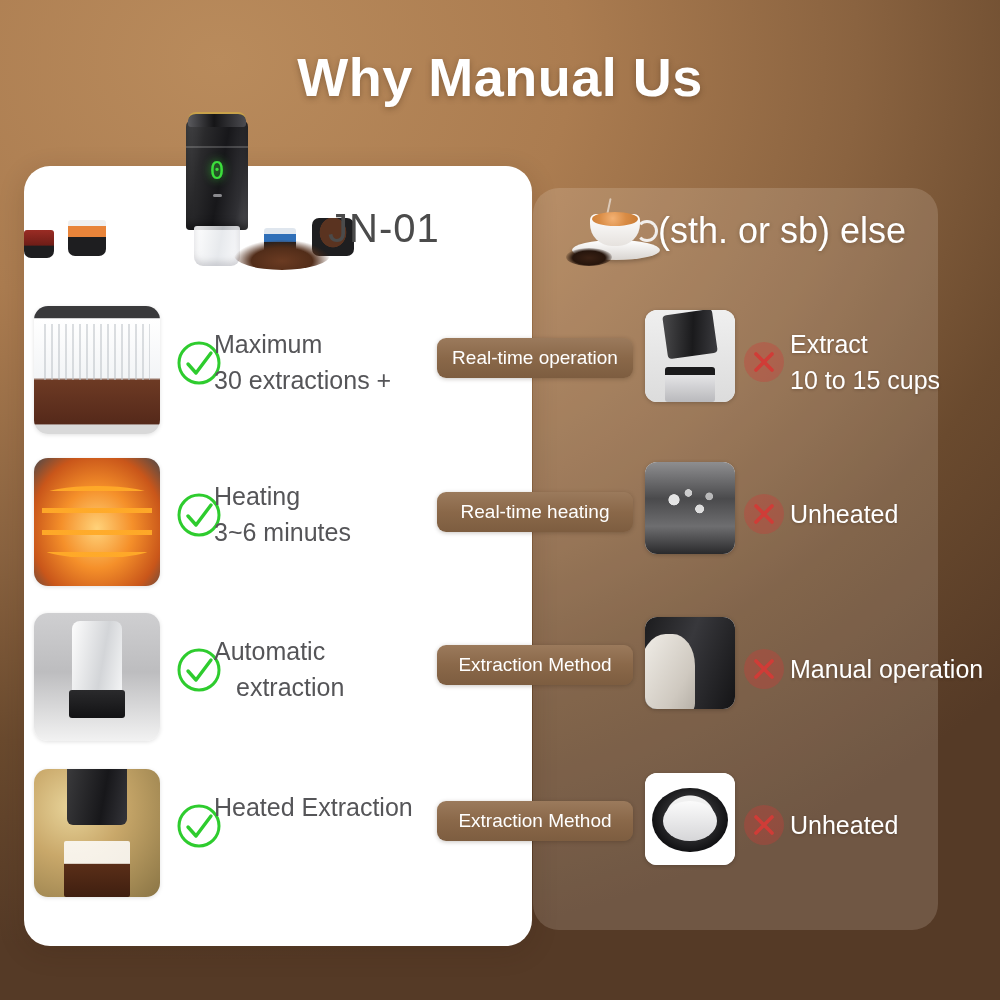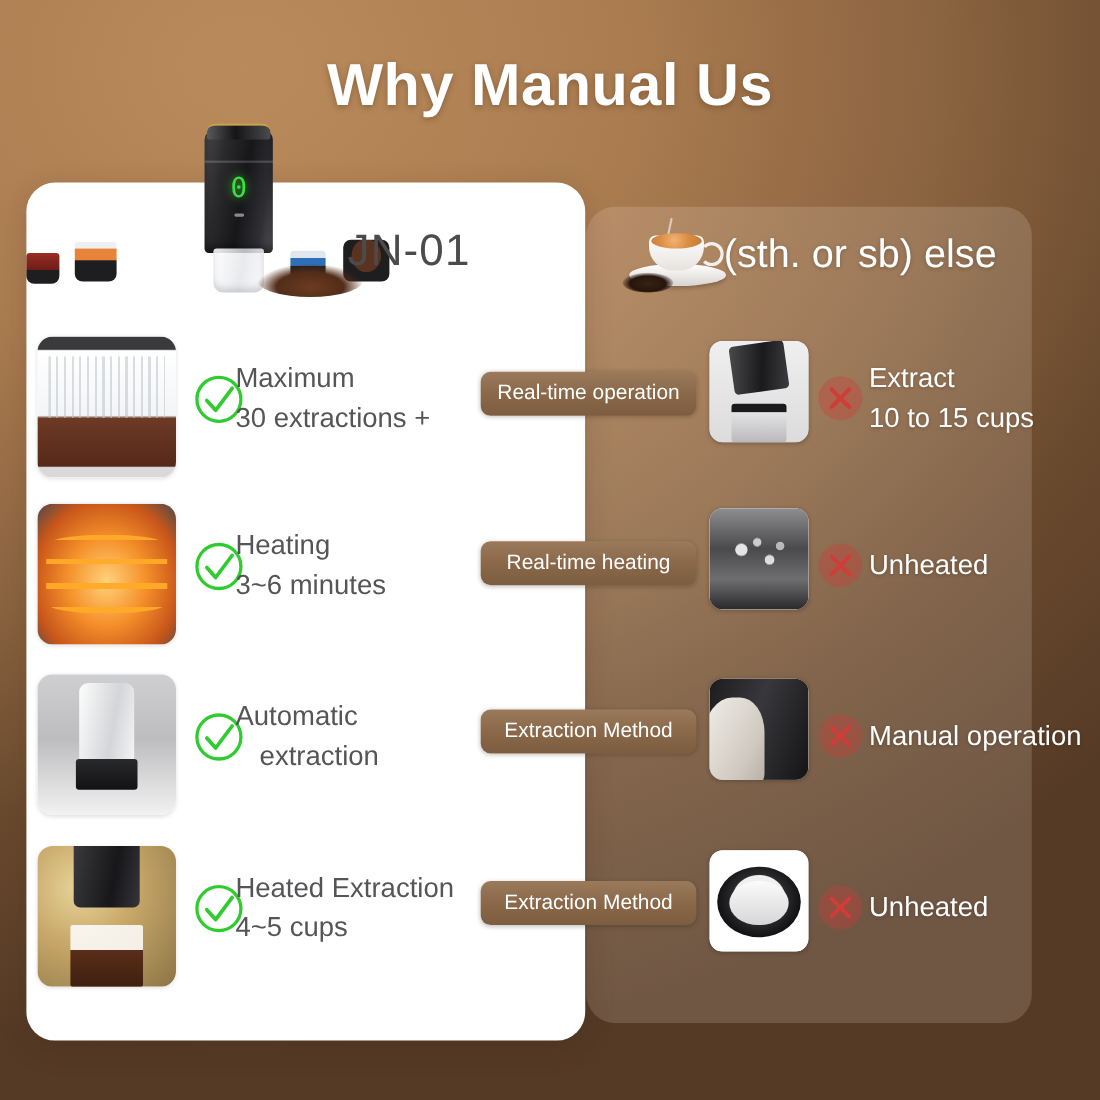--- a/index.html
+++ b/index.html
@@ -120,21 +120,21 @@
   .grounds {
     position: absolute;
     left: 210px; top: 130px;
     width: 96px; height: 30px;
     background: radial-gradient(ellipse at 50% 70%, #6b3b22 0%, #522d19 45%, rgba(82,45,25,0) 72%);
     border-radius: 50%;
     filter: blur(0.4px);
   }
   .jn-label {
     position: absolute;
-    left: 292px;
+    left: 304px;
     top: 96px;
     color: #4b4b4b;
     font-size: 40px;
     letter-spacing: 1px;
     text-align: center;
   }
   
   .right-header {
     position: absolute;
     left: 548px;
@@ -503,21 +503,20 @@
         <div class="th-fill art-heated"></div>
       </div>
     <div class="check-icon">
       <svg width="46" height="46" viewBox="0 0 46 46">
           <circle cx="23" cy="23" r="20" fill="none" stroke="#2ecc2e" stroke-width="3"></circle>
           <path d="M12 24 L20 33 L35 13" fill="none" stroke="#2ecc2e" stroke-width="3.4" stroke-linecap="round" stroke-linejoin="round"></path>
         </svg>
     </div>
     <div class="left-text">
       <div class="l1">Heated Extraction</div>
-      <div class="l2">4~5 cups</div>
     </div>
     <div class="badge badge-4">Extraction Method</div>
     <div class="thumb-right">
         <div class="th-fill art-filter"></div>
       </div>
     <div class="cross-icon">
       <svg width="40" height="40" viewBox="0 0 40 40">
           <path d="M12 12 L28 28 M28 12 L12 28" stroke="#d03c37" stroke-width="3.6" stroke-linecap="round"></path>
         </svg>
     </div>

